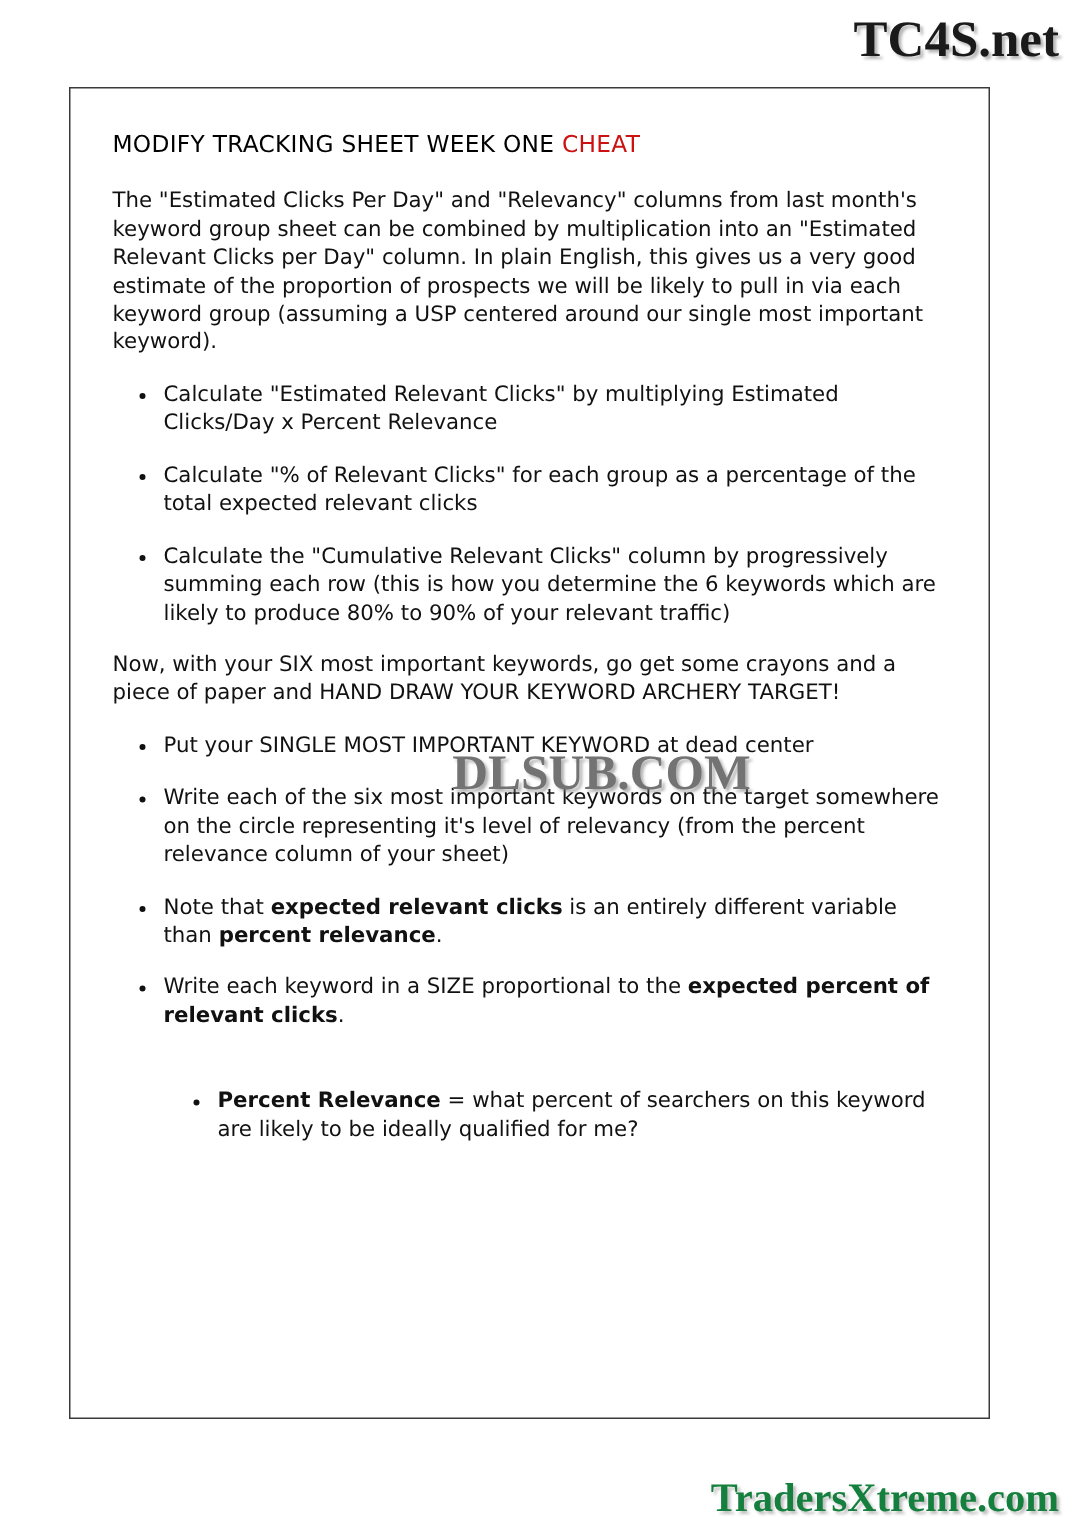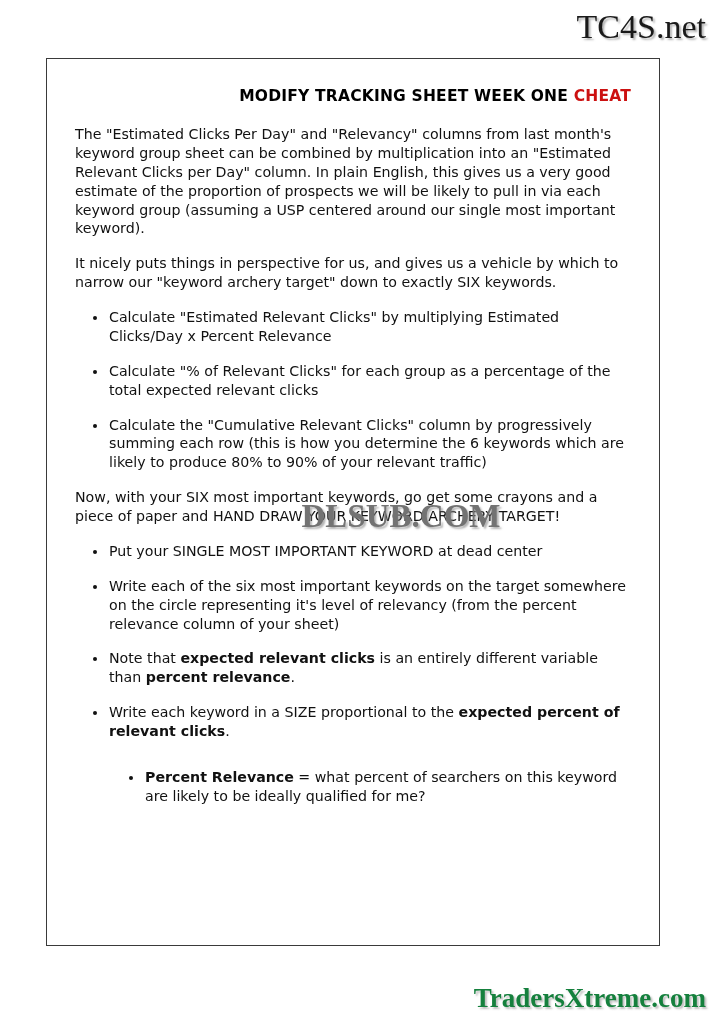--- a/index.html
+++ b/index.html
@@ -19,21 +19,21 @@
     inset: 0;
     background: #ffffff;
   }
   
   .brand-top {
     position: absolute;
     top: 8px;
     right: 18px;
     font-family: "Liberation Serif", serif;
     font-size: 34px;
-    font-weight: normal;
+    font-weight: bold;
     color: #1a1a1a;
     letter-spacing: 0px;
     text-shadow: 2px 2px 2px rgba(120,120,120,0.55);
   }
   
   .brand-bottom {
     position: absolute;
     bottom: 10px;
     right: 18px;
     font-family: "Liberation Serif", serif;
@@ -52,23 +52,23 @@
     border: 1px solid #3a3a3a;
     background: #ffffff;
     box-sizing: border-box;
     overflow: hidden;
   }
   .sheet-inner {
     padding: 22px 28px 0 28px;
   }
   h1.doc-title {
     margin: 6px 0 20px 0;
-    text-align: right;
+    text-align: left;
     font-size: 15.5px;
-    font-weight: bold;
+    font-weight: normal;
     color: #000;
     font-family: "DejaVu Sans", sans-serif;
     letter-spacing: 0.2px;
   }
   h1.doc-title .cheat {
     color: #cc1111;
   }
   p.para {
     margin: 0 0 16px 0;
     font-size: 14.2px;
@@ -113,21 +113,21 @@
     content: "";
     position: absolute;
     left: -16px;
     top: 8px;
     width: 4px;
     height: 4px;
     border-radius: 50%;
     background: #111;
   }
   .b { font-weight: bold; }
-  .sub-wrap { margin-top: 27px; margin-left: 36px; }
+  .sub-wrap { margin-top: 38px; margin-left: 36px; }
   
   .watermark {
     position: absolute;
     left: 50%;
     top: 498px;
     transform: translateX(-50%);
     font-family: "Liberation Serif", serif;
     font-size: 33px;
     font-weight: bold;
     color: #737373;
@@ -146,21 +146,20 @@
 
   <div class="sheet">
     <div class="sheet-inner">
 
       <h1 class="doc-title">
         <span>MODIFY TRACKING SHEET WEEK ONE</span>
         <span class="cheat">CHEAT</span>
       </h1>
 
       <p class="para">The "Estimated Clicks Per Day" and "Relevancy" columns from last month's keyword group sheet  can be combined by multiplication into an "Estimated Relevant Clicks per Day" column.  In plain English, this gives us a very good estimate of the proportion of prospects we will be likely to pull in via each keyword group (assuming a USP centered around our single most important keyword).</p>
-      <p class="para">It nicely puts things in perspective for us, and gives us a vehicle by which to narrow our "keyword archery target" down to exactly SIX keywords.</p>
 
       <ul class="bullets">
         <li>Calculate "Estimated Relevant Clicks" by multiplying Estimated Clicks/Day x Percent Relevance</li>
         <li>Calculate "% of Relevant Clicks" for each group as a percentage of the total expected relevant clicks</li>
         <li>Calculate the "Cumulative Relevant Clicks" column by progressively summing each row (this is how you determine the 6 keywords which are likely to produce 80% to 90% of your relevant traffic)</li>
       </ul>
 
       <p class="para">Now, with your SIX most important keywords, go get some crayons and a piece of paper and HAND DRAW YOUR KEYWORD ARCHERY TARGET!</p>
 
       <ul class="bullets">

